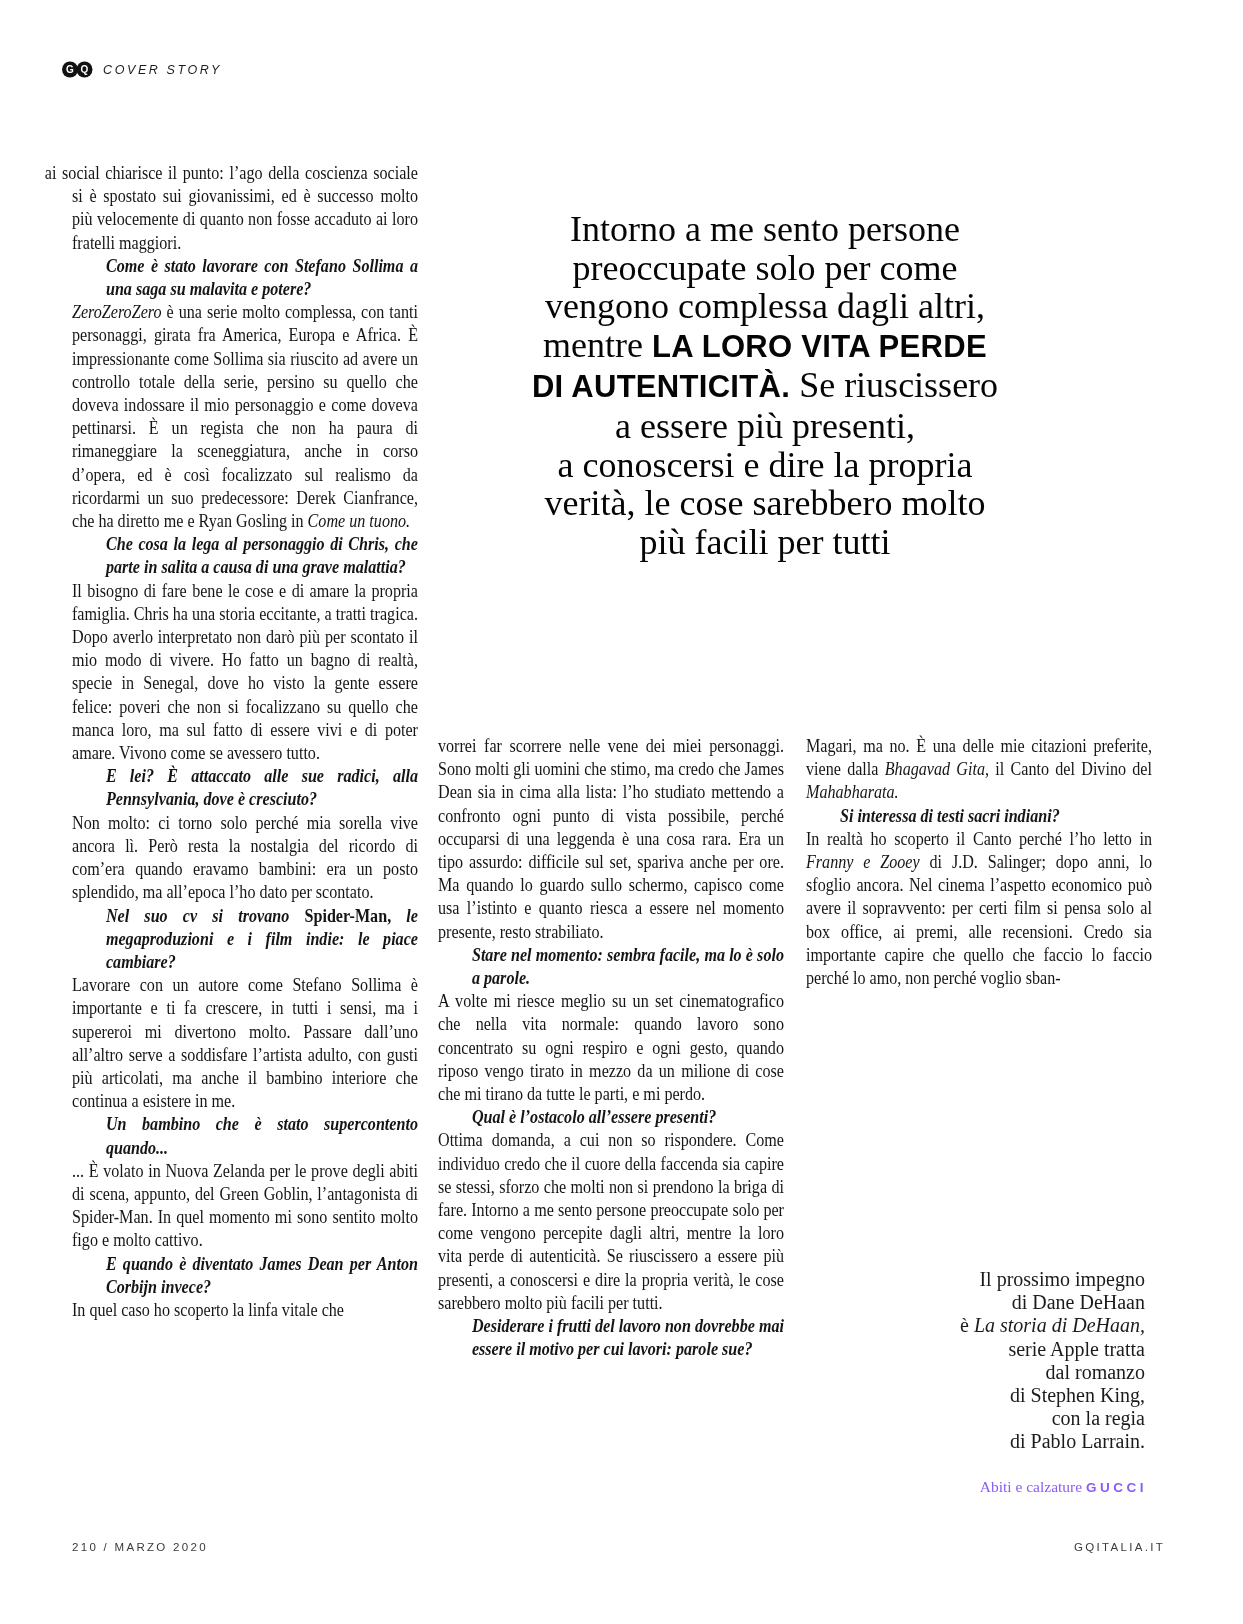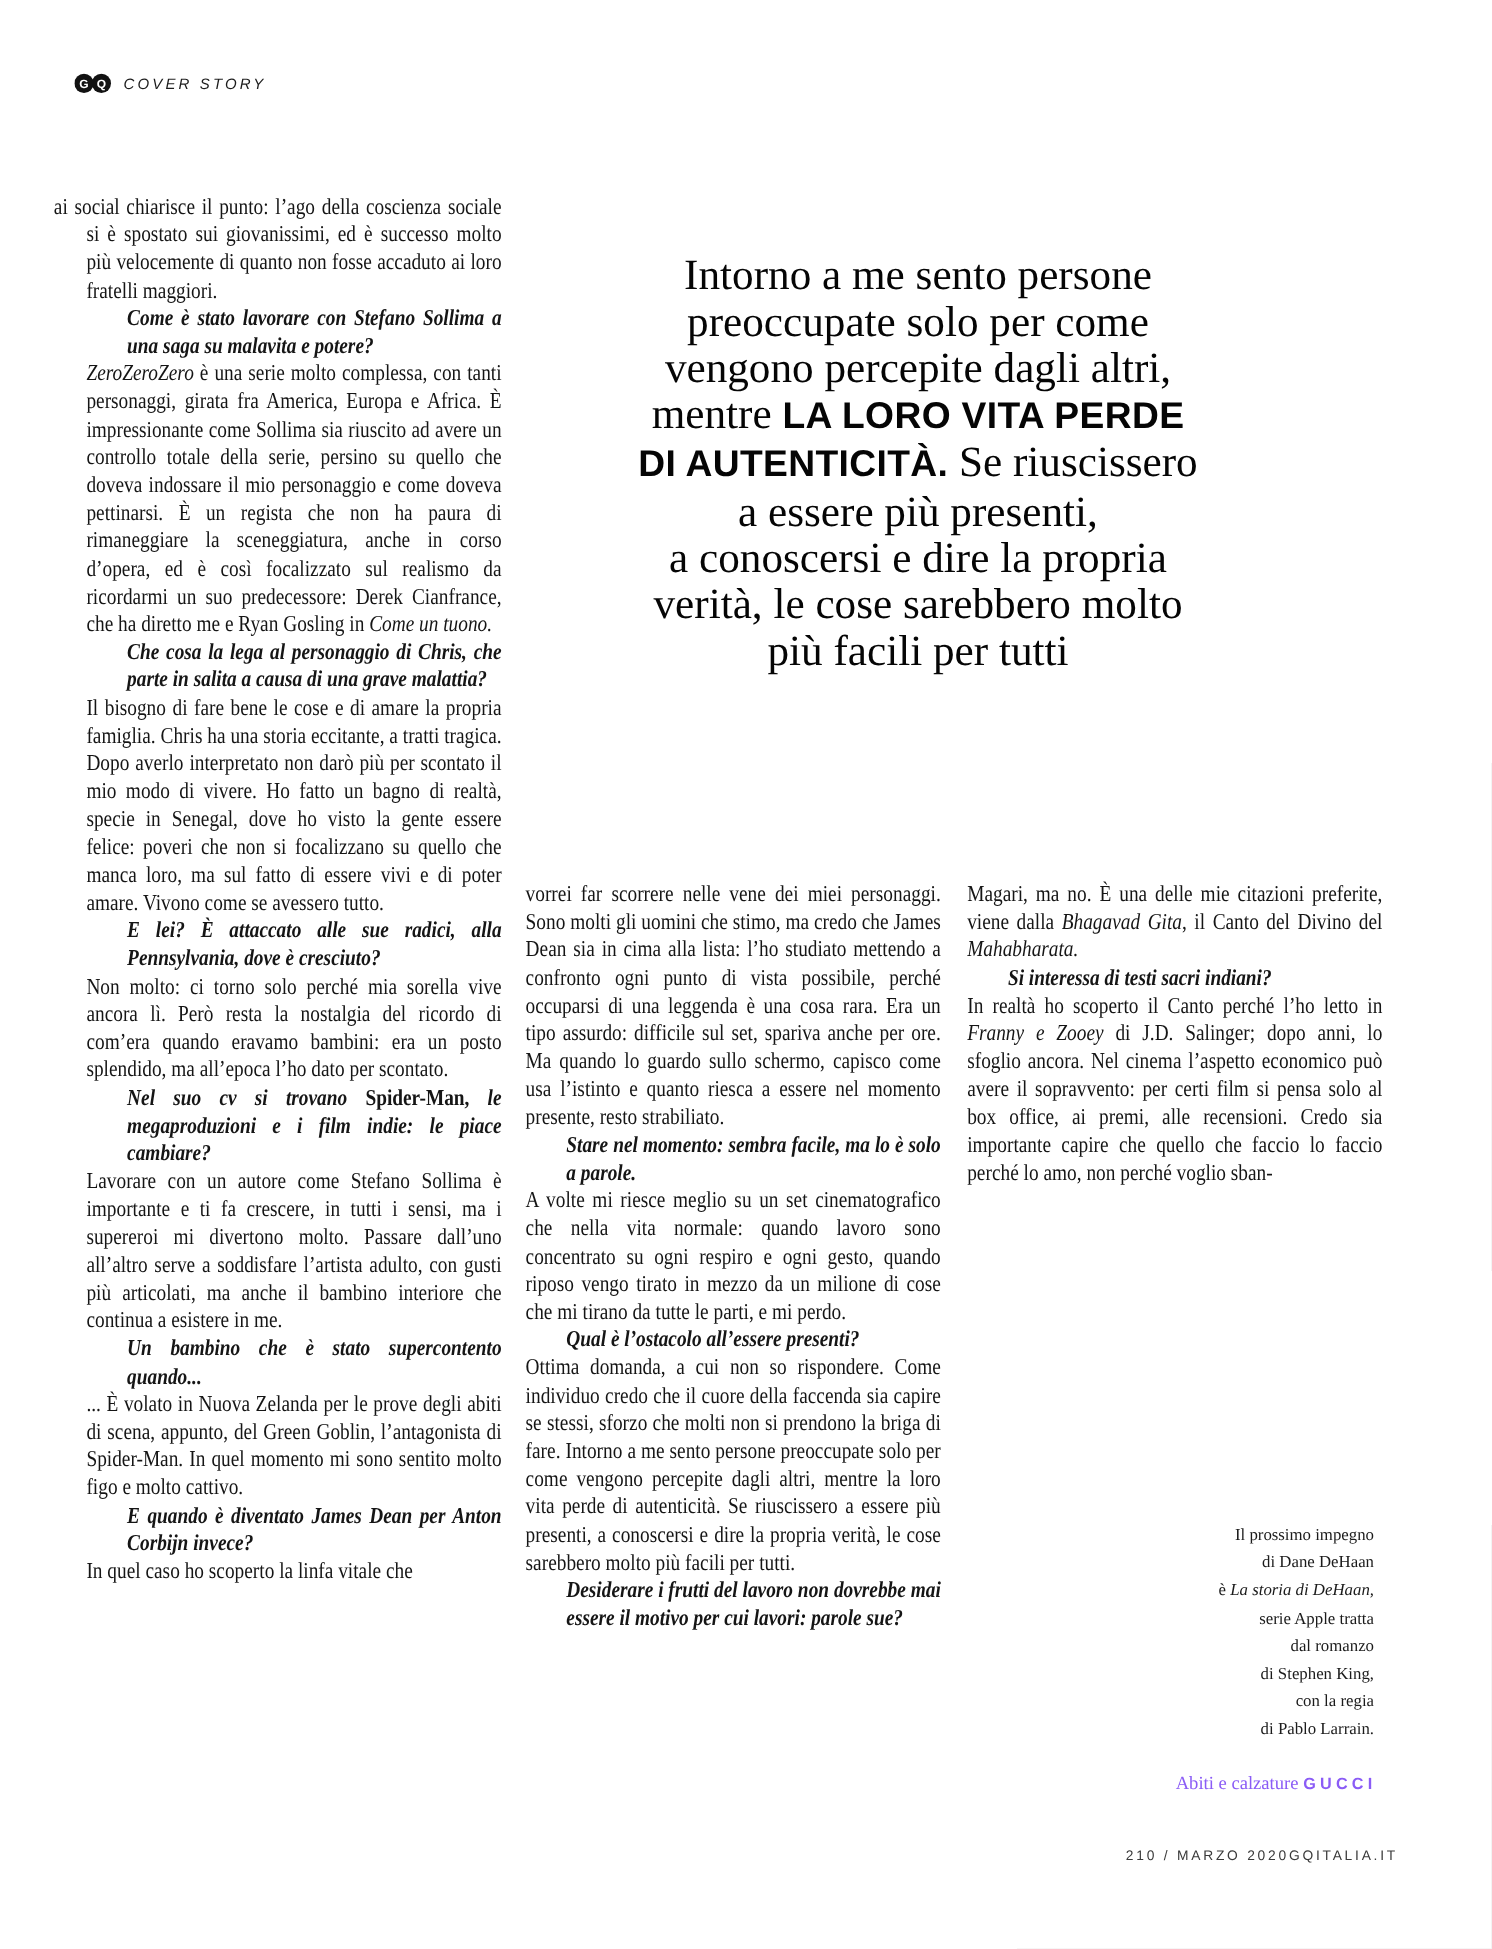--- a/index.html
+++ b/index.html
@@ -32,33 +32,33 @@
   .col .hang{text-indent:-32px;}
   .col .question{font-weight:700;font-style:italic;margin-left:40px;}
   .col .it{font-style:italic;}
   .col .rb{font-style:normal;font-weight:700;}
   .col1{left:72px;top:161px;}
   .col2{left:438px;top:734px;}
   .col3{left:806px;top:734px;}
   
   .credits{
     position:absolute;right:98px;top:1268px;text-align:right;white-space:pre-line;
-    font-size:14px;line-height:23.2px;color:#1b1b1b;
+    font-size:20px;line-height:23.2px;color:#1b1b1b;
   }
   .credits .it{font-style:italic;}
   
   .gucci{position:absolute;right:96px;top:1478px;font-size:15.5px;color:#8b5cf6;}
   .gucci .brand{
     font-family:"Liberation Sans","DejaVu Sans",sans-serif;font-weight:700;
     font-size:13.5px;letter-spacing:3.5px;
   }
   
   .foot{
     position:absolute;top:1541px;left:72px;right:78px;display:flex;
-    justify-content:flex-end;
+    justify-content:space-between;
     font-family:"Liberation Sans","DejaVu Sans",sans-serif;font-size:11.5px;
     letter-spacing:2.3px;color:#3a3a3a;
   }
 </style>
 </head>
 <body>
 
 <div class="page">
 
   <div class="hdr">
@@ -68,21 +68,21 @@
         <circle cx="22.5" cy="8.5" r="8" fill="#121212"></circle>
         <text x="8" y="12.2" font-family="Liberation Sans, sans-serif" font-size="10" font-weight="bold" fill="#ffffff" text-anchor="middle">G</text>
         <text x="22.5" y="12.2" font-family="Liberation Sans, sans-serif" font-size="10" font-weight="bold" fill="#ffffff" text-anchor="middle">Q</text>
       </svg>
     </span>
     <span class="section">COVER STORY</span>
   </div>
 
   <section class="quote"><span>Intorno a me sento persone
 preoccupate solo per come
-vengono percepite dagli altri,
+vengono complessa dagli altri,
 mentre </span><span class="qb">LA LORO VITA PERDE
 DI AUTENTICITÀ.</span><span> Se riuscissero
 a essere più presenti,
 a conoscersi e dire la propria
 verità, le cose sarebbero molto
 più facili per tutti</span></section>
 
   <section class="col col1">
     <p class="hang">ai social chiarisce il punto: l’ago della coscienza sociale si è spostato sui giovanissimi, ed è successo molto più velocemente di quanto non fosse accaduto ai loro fratelli maggiori.</p>
     <p class="question">Come è stato lavorare con Stefano Sollima a una saga su malavita e potere?</p>

